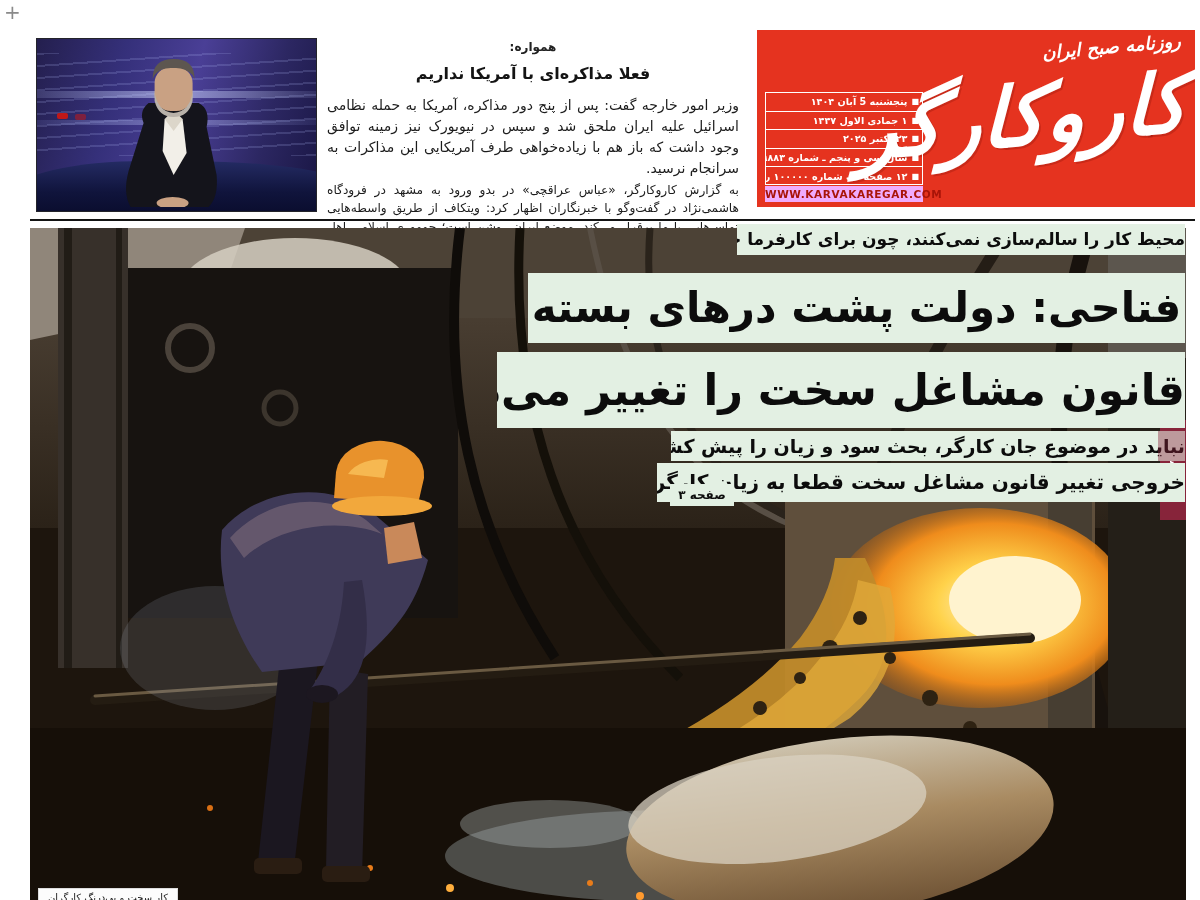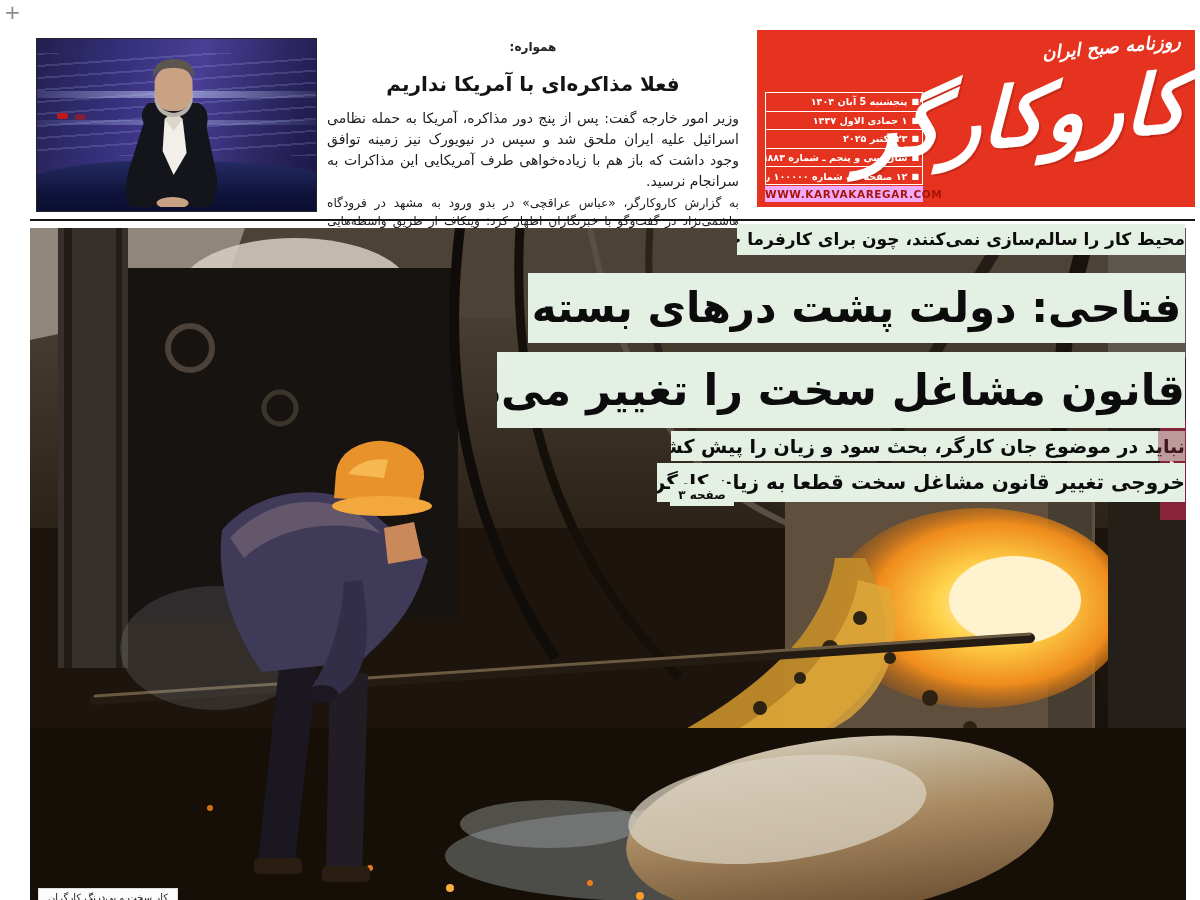--- a/index.html
+++ b/index.html
@@ -27,21 +27,21 @@
   .studio-reddot { left:7%; top:43%; width:11px; height:6px; background:#c01818; border-radius:2px;
     box-shadow:18px 1px 0 rgba(192,24,24,.55); }
   .studio-desk { left:-8%; bottom:-2px; width:116%; height:30%;
     background:linear-gradient(180deg,#242b63 0%,#10143c 60%,#0a0d2e 100%);
     border-radius:45% 55% 0 0 / 34px 24px; }
   .studio-person { left:50%; bottom:4px; width:170px; height:150px; transform:translateX(-52%); }
 
   
   .story { left:327px; top:40px; width:412px; height:182px; direction:rtl; color:#141414; }
   .story-kicker { text-align:center; font-size:12px; font-weight:bold; color:#222; }
-  .story-headline { text-align:center; font-size:20px; font-weight:bold; margin-top:18px; }
+  .story-headline { text-align:center; font-size:16px; font-weight:bold; margin-top:10px; }
   .story-body { font-size:14px; line-height:1.5; text-align:justify; margin-top:12px; color:#1c1c1c; }
   .story-body2 { font-size:12.2px; line-height:1.5; text-align:justify; margin-top:2px; color:#1c1c1c; }
   .story-cont { direction:rtl; text-align:left; font-size:13px; font-weight:bold; margin-top:1px; }
 
   
   .masthead { left:757px; top:30px; width:438px; height:177px; background:#e5331f; overflow:hidden; }
   .tagline { right:14px; top:6px; color:#fff; font-size:18px; font-style:italic; font-weight:bold;
     transform:rotate(-5deg); letter-spacing:1px; }
   .logo { right:2px; top:28px; width:340px; text-align:center; color:#fff;
     font-size:82px; font-weight:bold; font-style:italic; line-height:1.45;

